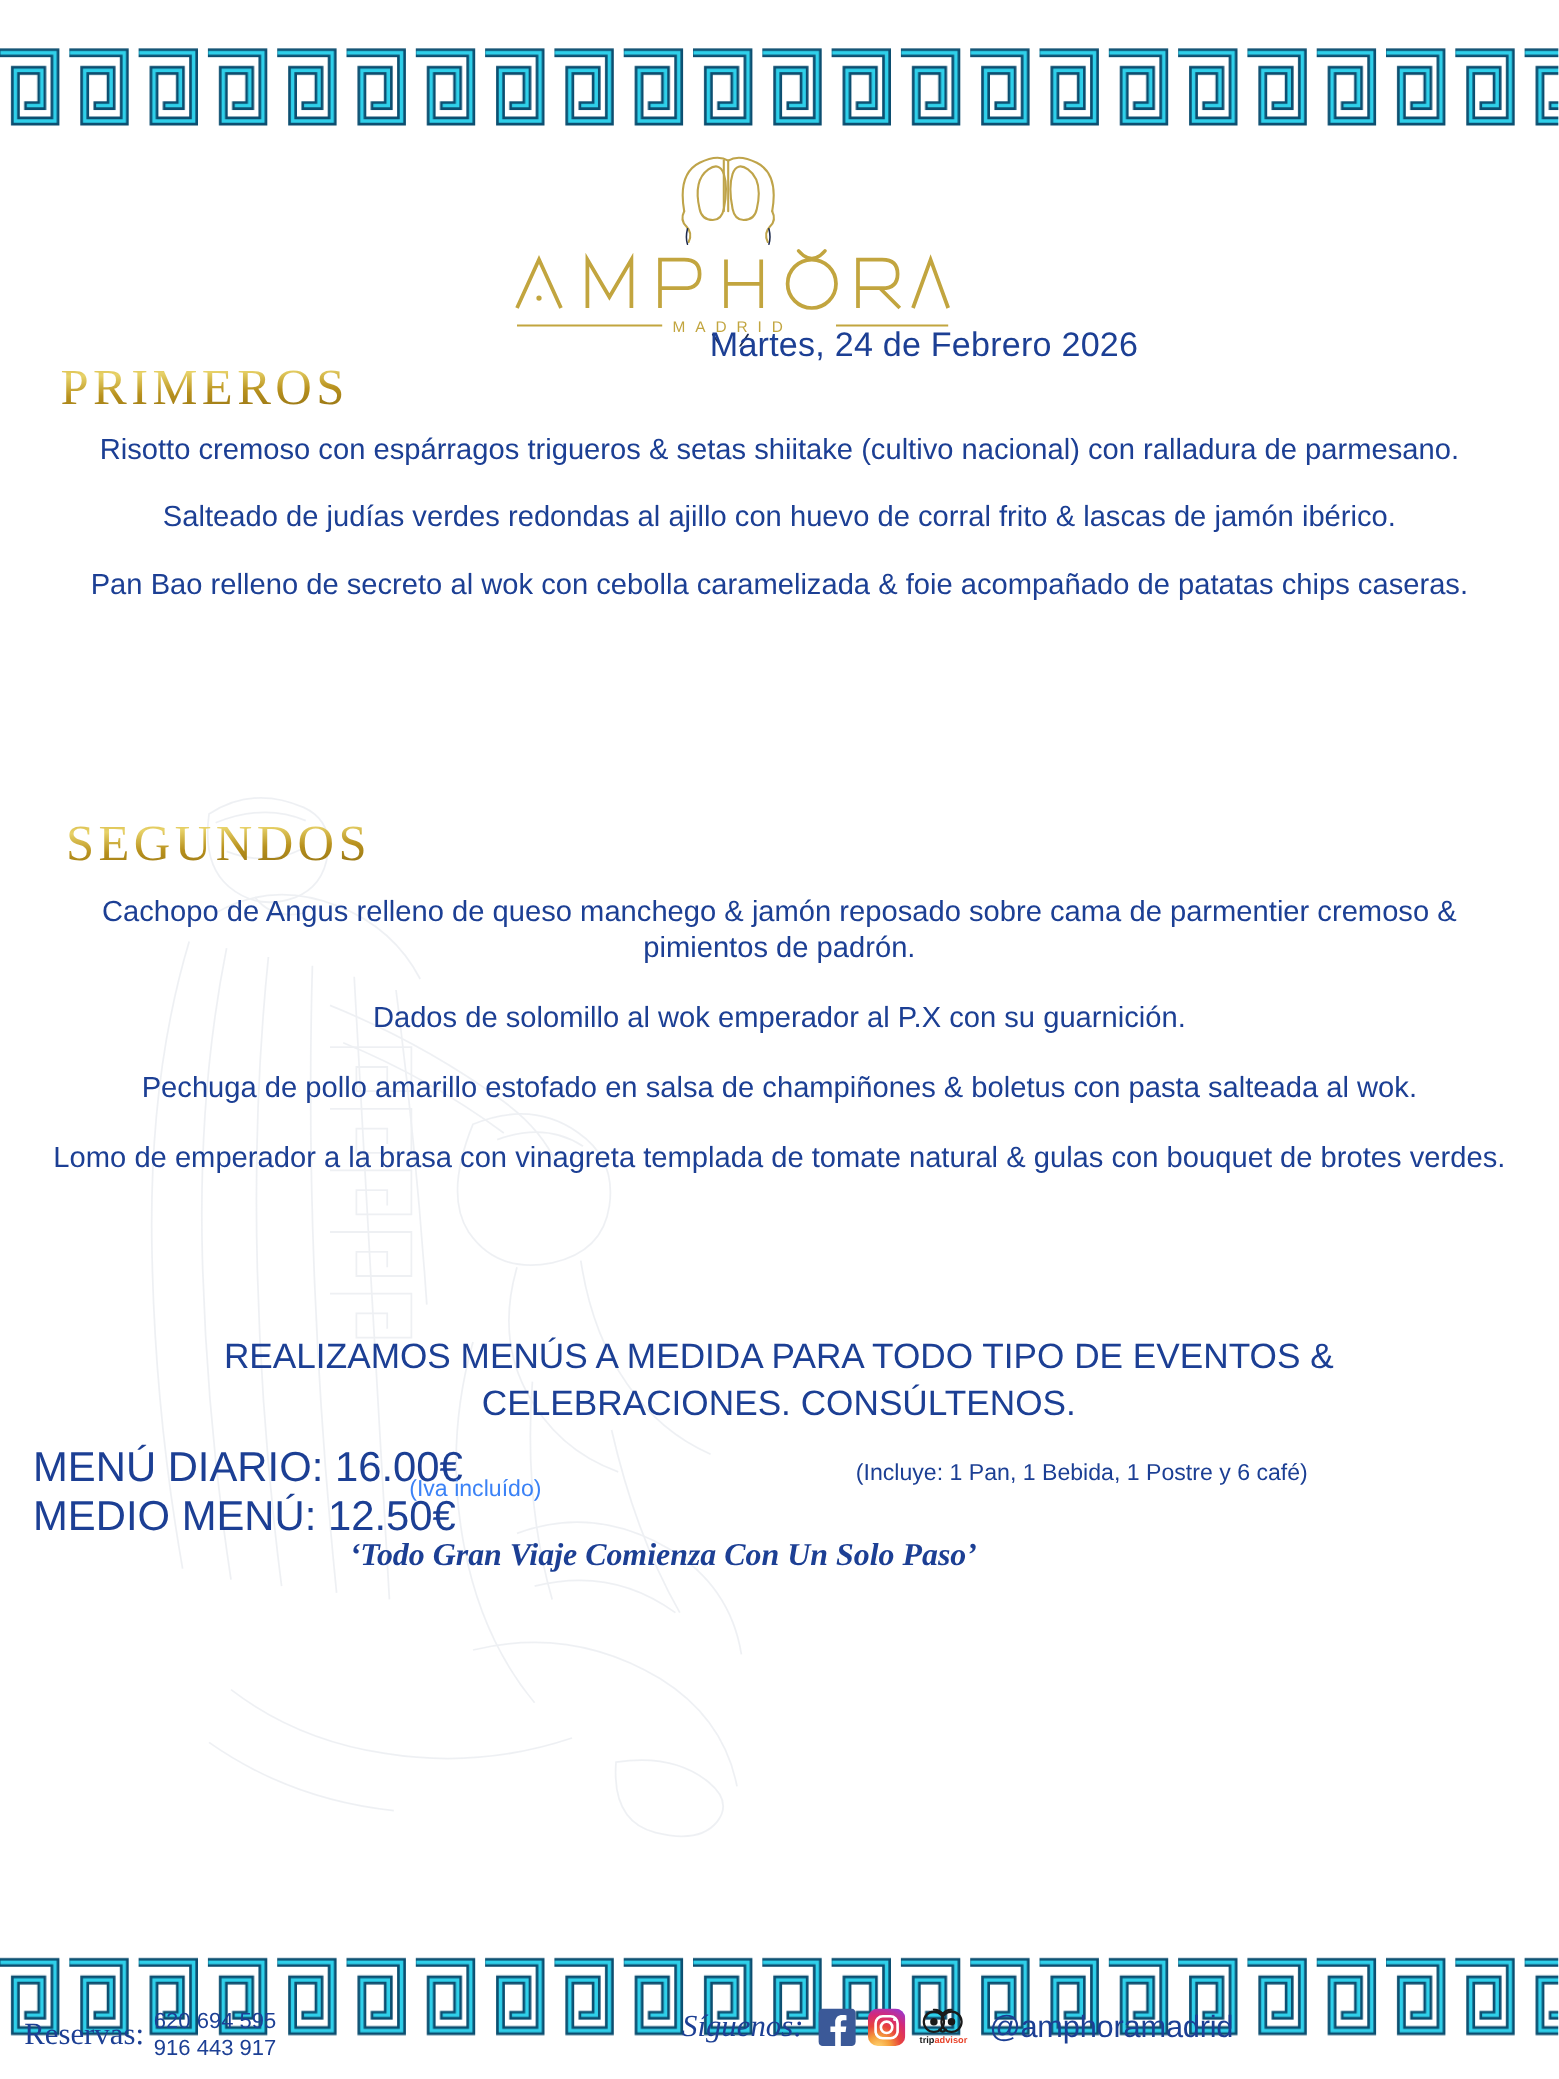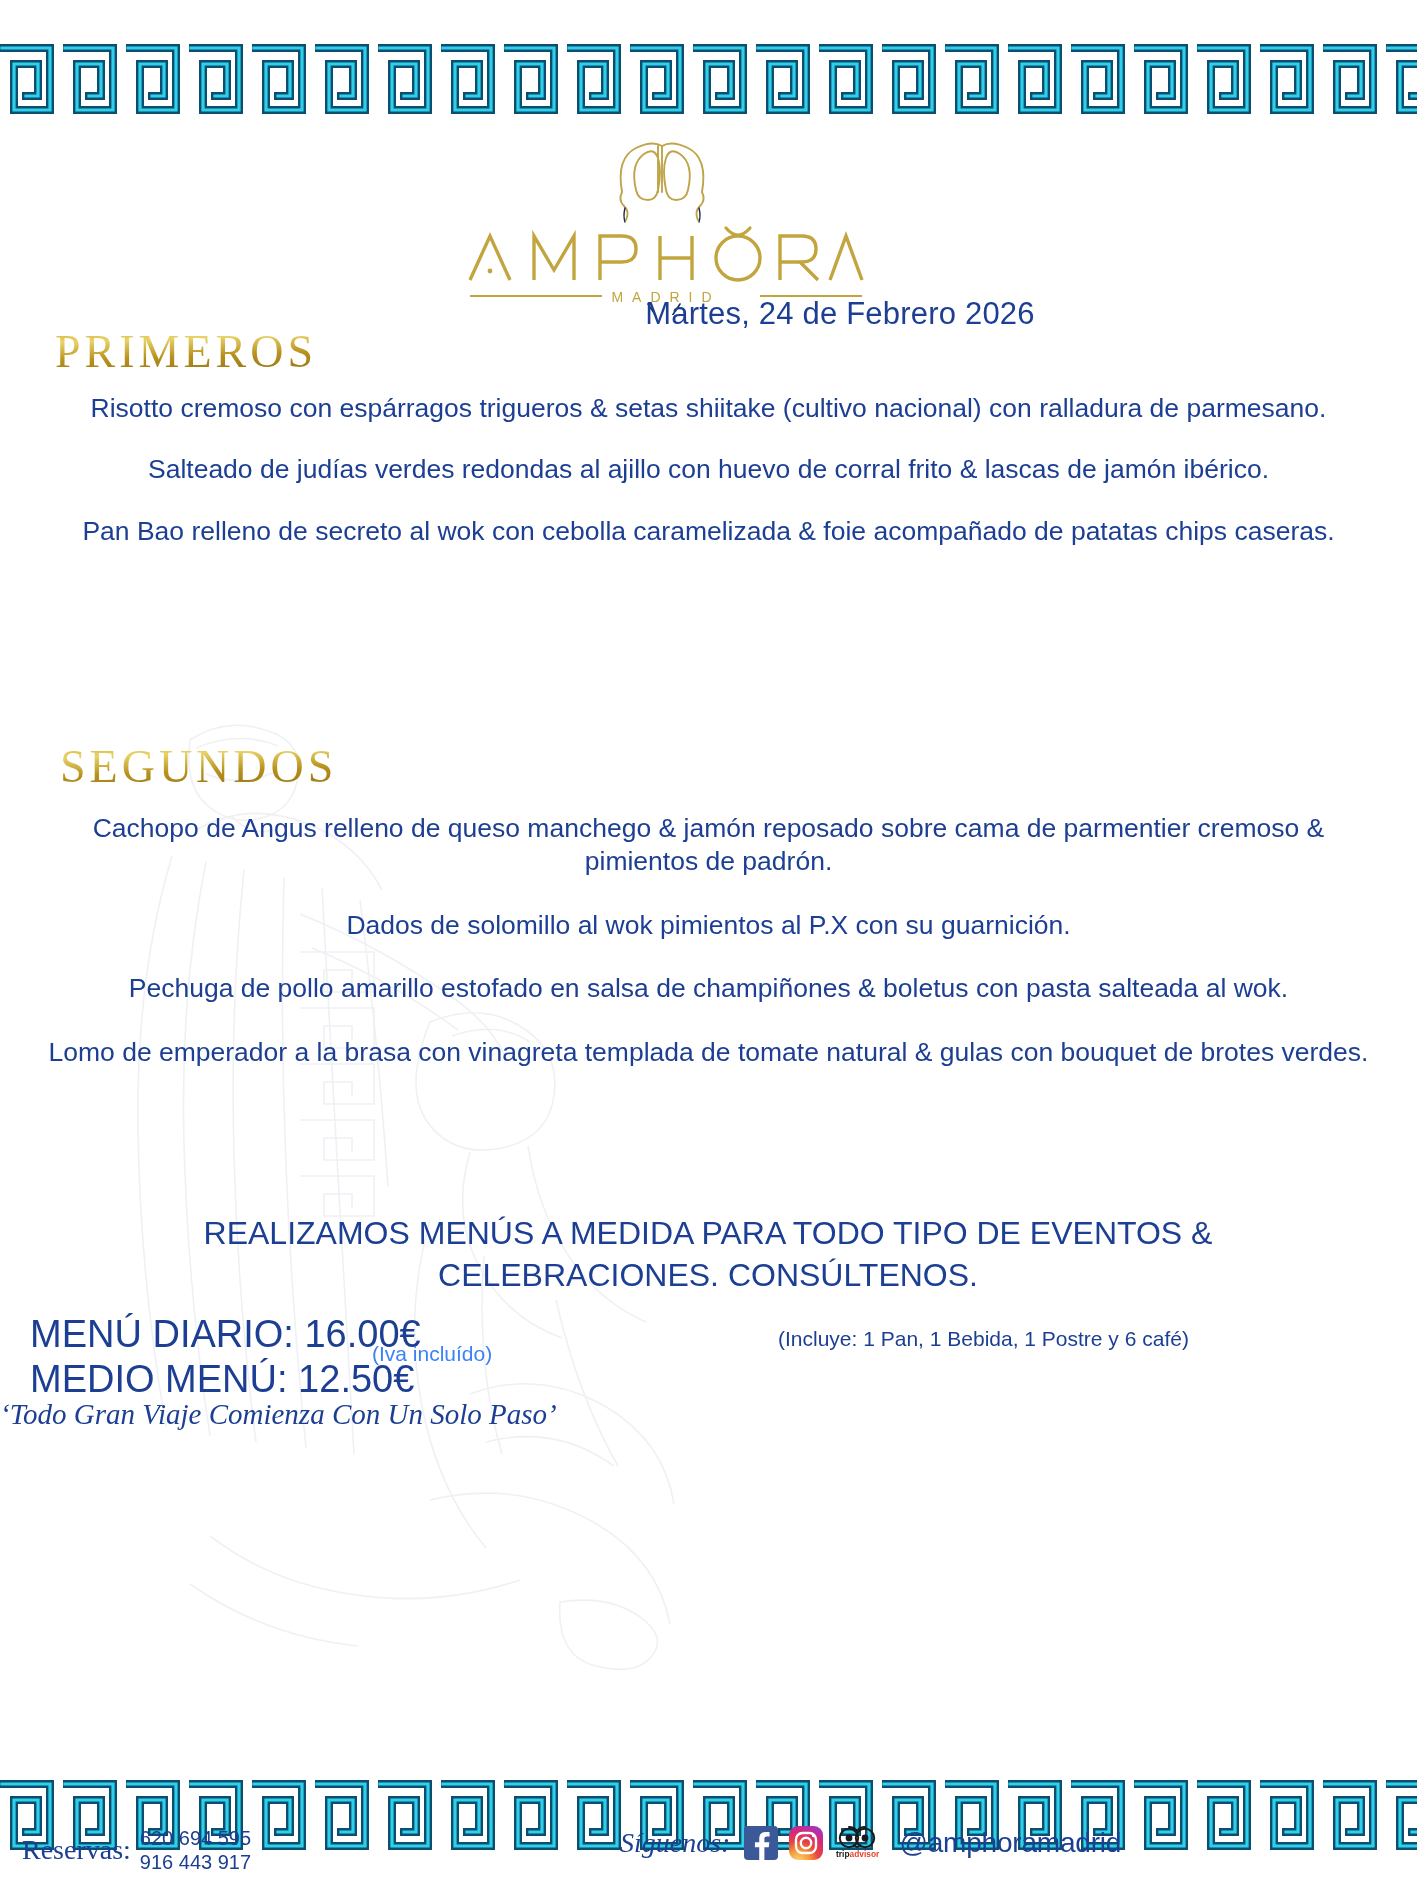--- a/index.html
+++ b/index.html
@@ -136,24 +136,26 @@
     color: #1c3f94;
     white-space: nowrap;
   }
 
   
   .tagline {
     position: absolute;
     left: 0;
     top: 1398px;
     width: 1206px;
+    text-align: center;
     font-family: "Liberation Serif", serif;
     font-style: italic;
     font-size: 29px;
     color: #1c3f94;
+    font-weight: bold;
   }
 
   
   .reservas {
     position: absolute;
     left: 22px;
     top: 1826px;
     display: flex;
     align-items: center;
   }
@@ -318,21 +320,21 @@
 <div class="dishes" id="dishes-primeros">
   <p class="dish">Risotto cremoso con espárragos trigueros &amp; setas shiitake (cultivo nacional) con ralladura de parmesano.</p>
   <p class="dish">Salteado de judías verdes redondas al ajillo con huevo de corral frito &amp; lascas de jamón ibérico.</p>
   <p class="dish">Pan Bao relleno de secreto al wok con cebolla caramelizada &amp; foie acompañado de patatas chips caseras.</p>
 </div>
 
 <div class="section-head" id="head-segundos">SEGUNDOS</div>
 
 <div class="dishes" id="dishes-segundos">
   <p class="dish">Cachopo de Angus relleno de queso manchego &amp; jamón reposado sobre cama de parmentier cremoso &amp; pimientos de padrón.</p>
-  <p class="dish">Dados de solomillo al wok pimientos al P.X con su guarnición.</p>
+  <p class="dish">Dados de solomillo al wok emperador al P.X con su guarnición.</p>
   <p class="dish">Pechuga de pollo amarillo estofado en salsa de champiñones &amp; boletus con pasta salteada al wok.</p>
   <p class="dish">Lomo de emperador a la brasa con vinagreta templada de tomate natural &amp; gulas con bouquet de brotes verdes.</p>
 </div>
 
 <div class="events">
   <div>REALIZAMOS MENÚS A MEDIDA PARA TODO TIPO DE EVENTOS &amp;</div>
   <div>CELEBRACIONES. CONSÚLTENOS.</div>
 </div>
 
 <div class="price-block">

